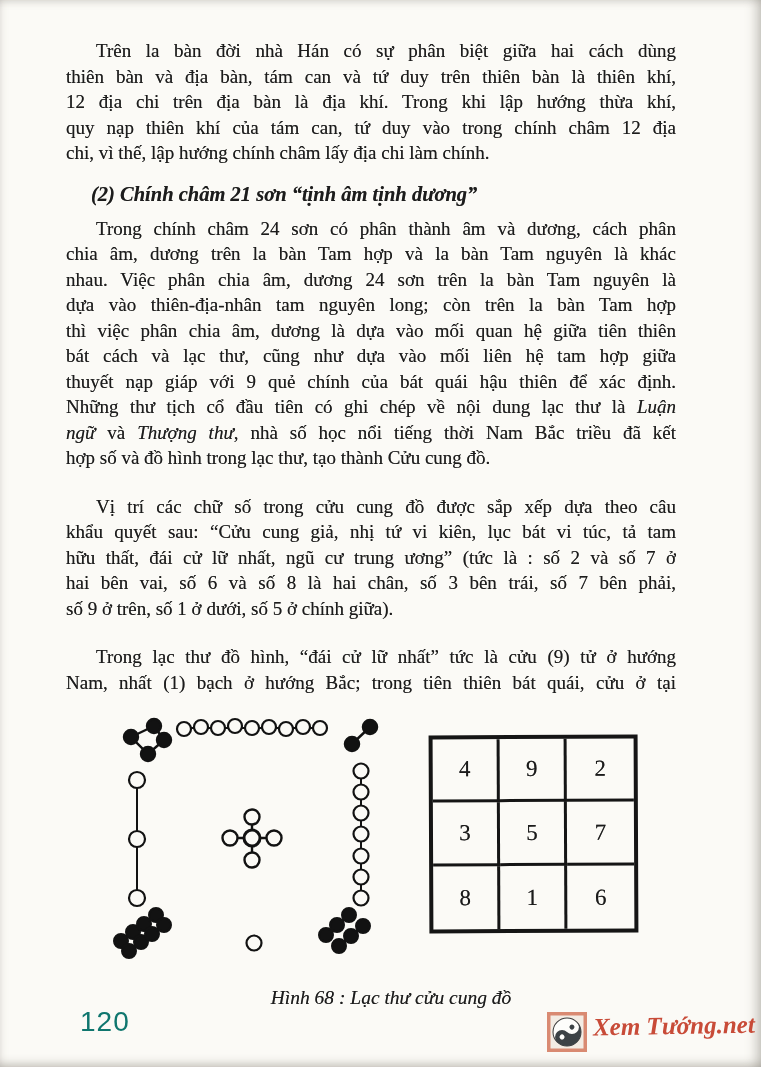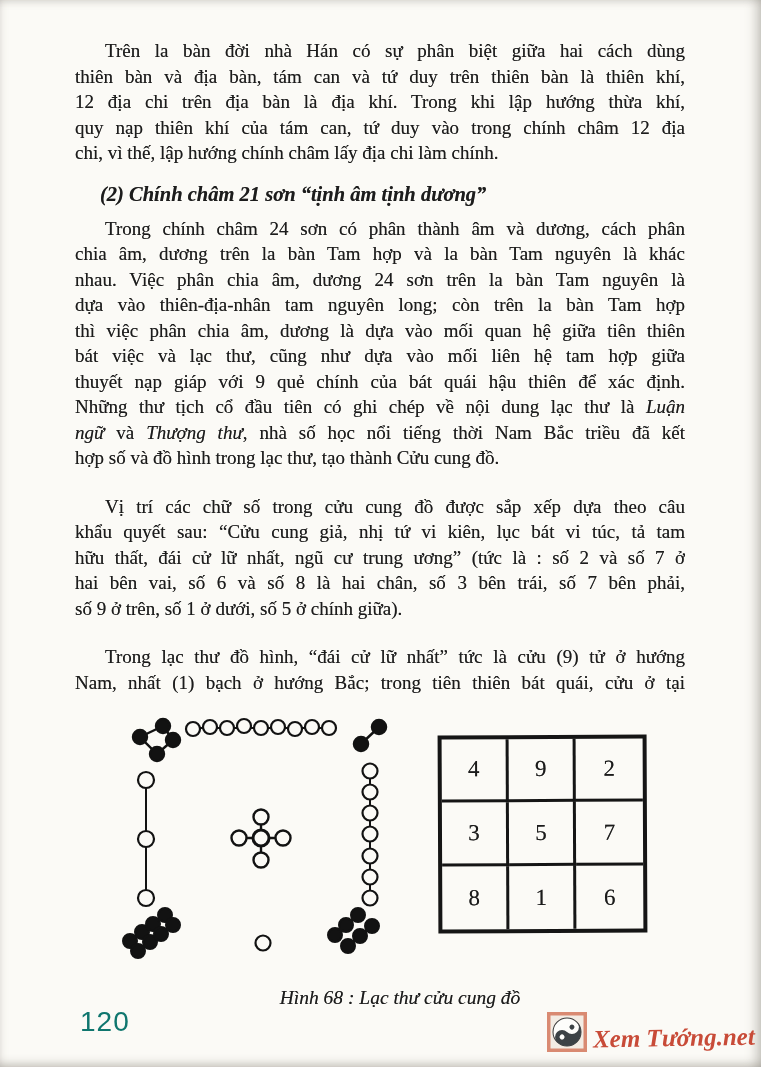--- a/index.html
+++ b/index.html
@@ -9,21 +9,21 @@
     background:#fbfaf6;
     overflow:hidden;
     font-family:"Liberation Serif", serif;
     color:#1c1c1c;
     box-shadow: inset -10px 0 12px -6px rgba(125,120,110,.45),
                 inset 0 -10px 10px -7px rgba(125,120,110,.40),
                 inset 0 8px 9px -7px rgba(125,120,110,.28),
                 inset 8px 0 10px -8px rgba(125,120,110,.22);
   }
   .content{
-    position:absolute;left:75px;top:38px;width:610px;
+    position:absolute;left:66px;top:38px;width:610px;
     font-size:19px;line-height:25.5px;
     text-shadow:0 0 .4px rgba(0,0,0,.55);
   }
   .para{margin:0;}
   .line{
     text-align:justify;text-align-last:justify;
     white-space:nowrap;overflow:hidden;
   }
   .line.first{text-indent:30px;}
   .line.last{text-align-last:left;}
@@ -58,21 +58,21 @@
     font-style:italic;font-size:19.5px;
     text-align-last:center;white-space:nowrap;
   }
   .page-number{
     position:absolute;left:80px;top:1006px;
     font-family:"Liberation Sans", sans-serif;
     font-size:28px;letter-spacing:1px;color:#0f766e;
   }
   .watermark{
     position:absolute;right:6px;top:1012px;
-    display:flex;align-items:flex-end;gap:6px;
+    display:flex;align-items:flex-start;gap:6px;
   }
   .wm-text{
     font-family:"Liberation Serif", serif;
     font-style:italic;font-weight:bold;
     font-size:25px;color:#c84b38;
     transform:rotate(-1deg);
     white-space:nowrap;
   }
 </style>
 </head>
@@ -90,21 +90,21 @@
     </div>
 
     <div class="heading">(2) Chính châm 21 sơn “tịnh âm tịnh dương”</div>
 
     <div class="para mt8">
       <div class="line first">Trong chính châm 24 sơn có phân thành âm và dương, cách phân</div>
       <div class="line">chia âm, dương trên la bàn Tam hợp và la bàn Tam nguyên là khác</div>
       <div class="line">nhau. Việc phân chia âm, dương 24 sơn trên la bàn Tam nguyên là</div>
       <div class="line">dựa vào thiên-địa-nhân tam nguyên long; còn trên la bàn Tam hợp</div>
       <div class="line">thì việc phân chia âm, dương là dựa vào mối quan hệ giữa tiên thiên</div>
-      <div class="line">bát việc và lạc thư, cũng như dựa vào mối liên hệ tam hợp giữa</div>
+      <div class="line">bát cách và lạc thư, cũng như dựa vào mối liên hệ tam hợp giữa</div>
       <div class="line">thuyết nạp giáp với 9 quẻ chính của bát quái hậu thiên để xác định.</div>
       <div class="line">Những thư tịch cổ đầu tiên có ghi chép về nội dung lạc thư là <i>Luận</i></div>
       <div class="line"><i>ngữ</i> và <i>Thượng thư</i>, nhà số học nổi tiếng thời Nam Bắc triều đã kết</div>
       <div class="line last">hợp số và đồ hình trong lạc thư, tạo thành Cửu cung đồ.</div>
     </div>
 
     <div class="para mt11">
       <div class="line first">Vị trí các chữ số trong cửu cung đồ được sắp xếp dựa theo câu</div>
       <div class="line">khẩu quyết sau: “Cửu cung giả, nhị tứ vi kiên, lục bát vi túc, tả tam</div>
       <div class="line">hữu thất, đái cử lữ nhất, ngũ cư trung ương” (tức là : số 2 và số 7 ở</div>

